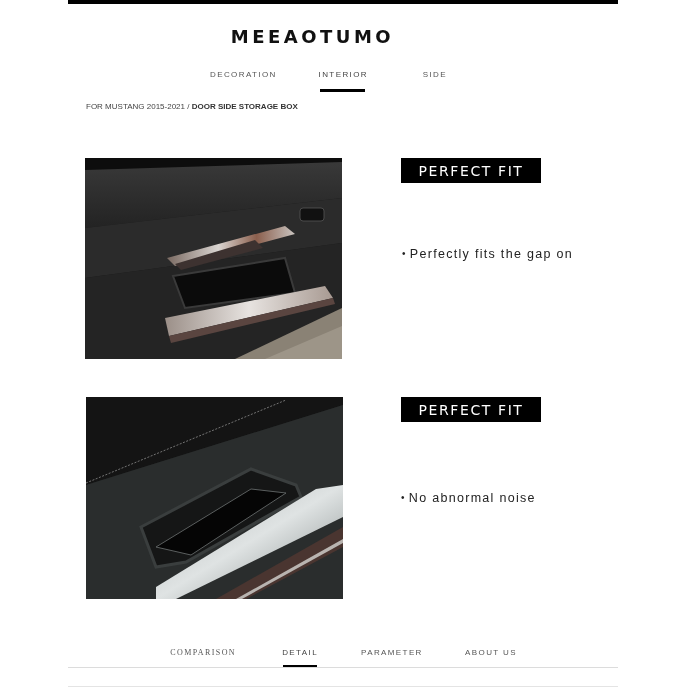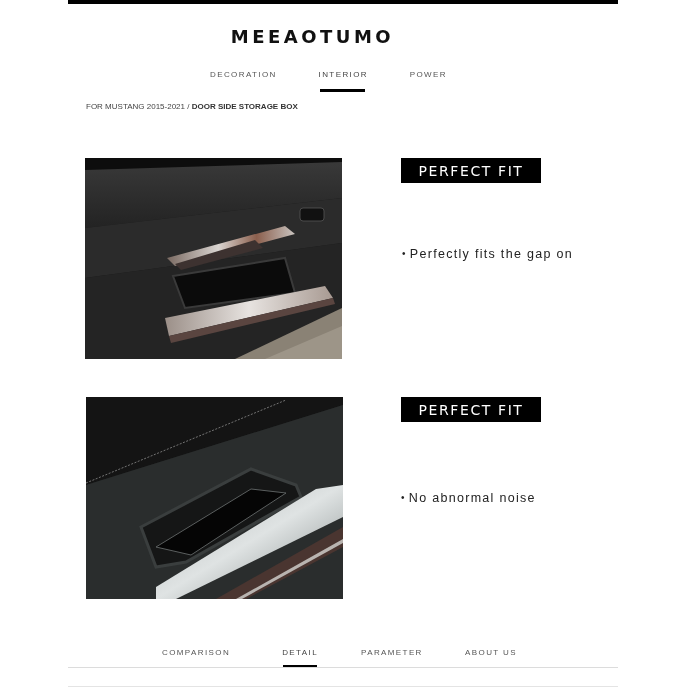--- a/index.html
+++ b/index.html
@@ -54,21 +54,21 @@
 
 <div class="page">
 
   <div class="top-bar"></div>
 
   <div class="brand">MEEAOTUMO</div>
 
   <div class="top-nav">
     <div class="nav-item" style="left:210px; width:66px;">DECORATION</div>
     <div class="nav-item active" style="left:318px; width:50px;">INTERIOR</div>
-    <div class="nav-item" style="left:409px; width:38px;">POWER</div>
+    <div class="nav-item" style="left:409px; width:38px;">SIDE</div>
     <div class="nav-underline" style="left:320px; top:19px; width:45px;"></div>
   </div>
 
   <div class="breadcrumb">
     <span>FOR MUSTANG 2015-2021 / </span><span class="strong">DOOR SIDE STORAGE BOX</span>
   </div>
 
   <div class="photo" style="left:85px; top:158px; width:257px; height:201px;" title="Door side storage box installed below interior door handle">
     <svg viewBox="0 0 257 201" preserveAspectRatio="none">
       <defs>
@@ -131,21 +131,21 @@
     </svg>
   </div>
 
   <div class="label-box" style="left:401px; top:397px;">PERFECT FIT</div>
 
   <div class="feature-text" style="left:401px; top:487px;">
     <div><span class="bullet">•</span><span>No abnormal noise</span></div>
   </div>
 
   <div class="bottom-nav">
-    <div class="nav-item" style="left:162px; width:66px;">COMPARISON</div>
+    <div class="nav-item" style="left:170px; width:66px;font-family:Liberation Serif, serif;">COMPARISON</div>
     <div class="nav-item active" style="left:282px; width:36px;">DETAIL</div>
     <div class="nav-item" style="left:361px; width:60px;">PARAMETER</div>
     <div class="nav-item" style="left:465px; width:52px;">ABOUT US</div>
     <div class="nav-underline" style="left:283px; top:17px; width:34px;"></div>
   </div>
   <div class="bottom-line-1"></div>
   <div class="bottom-line-2"></div>
 
 </div>
 

